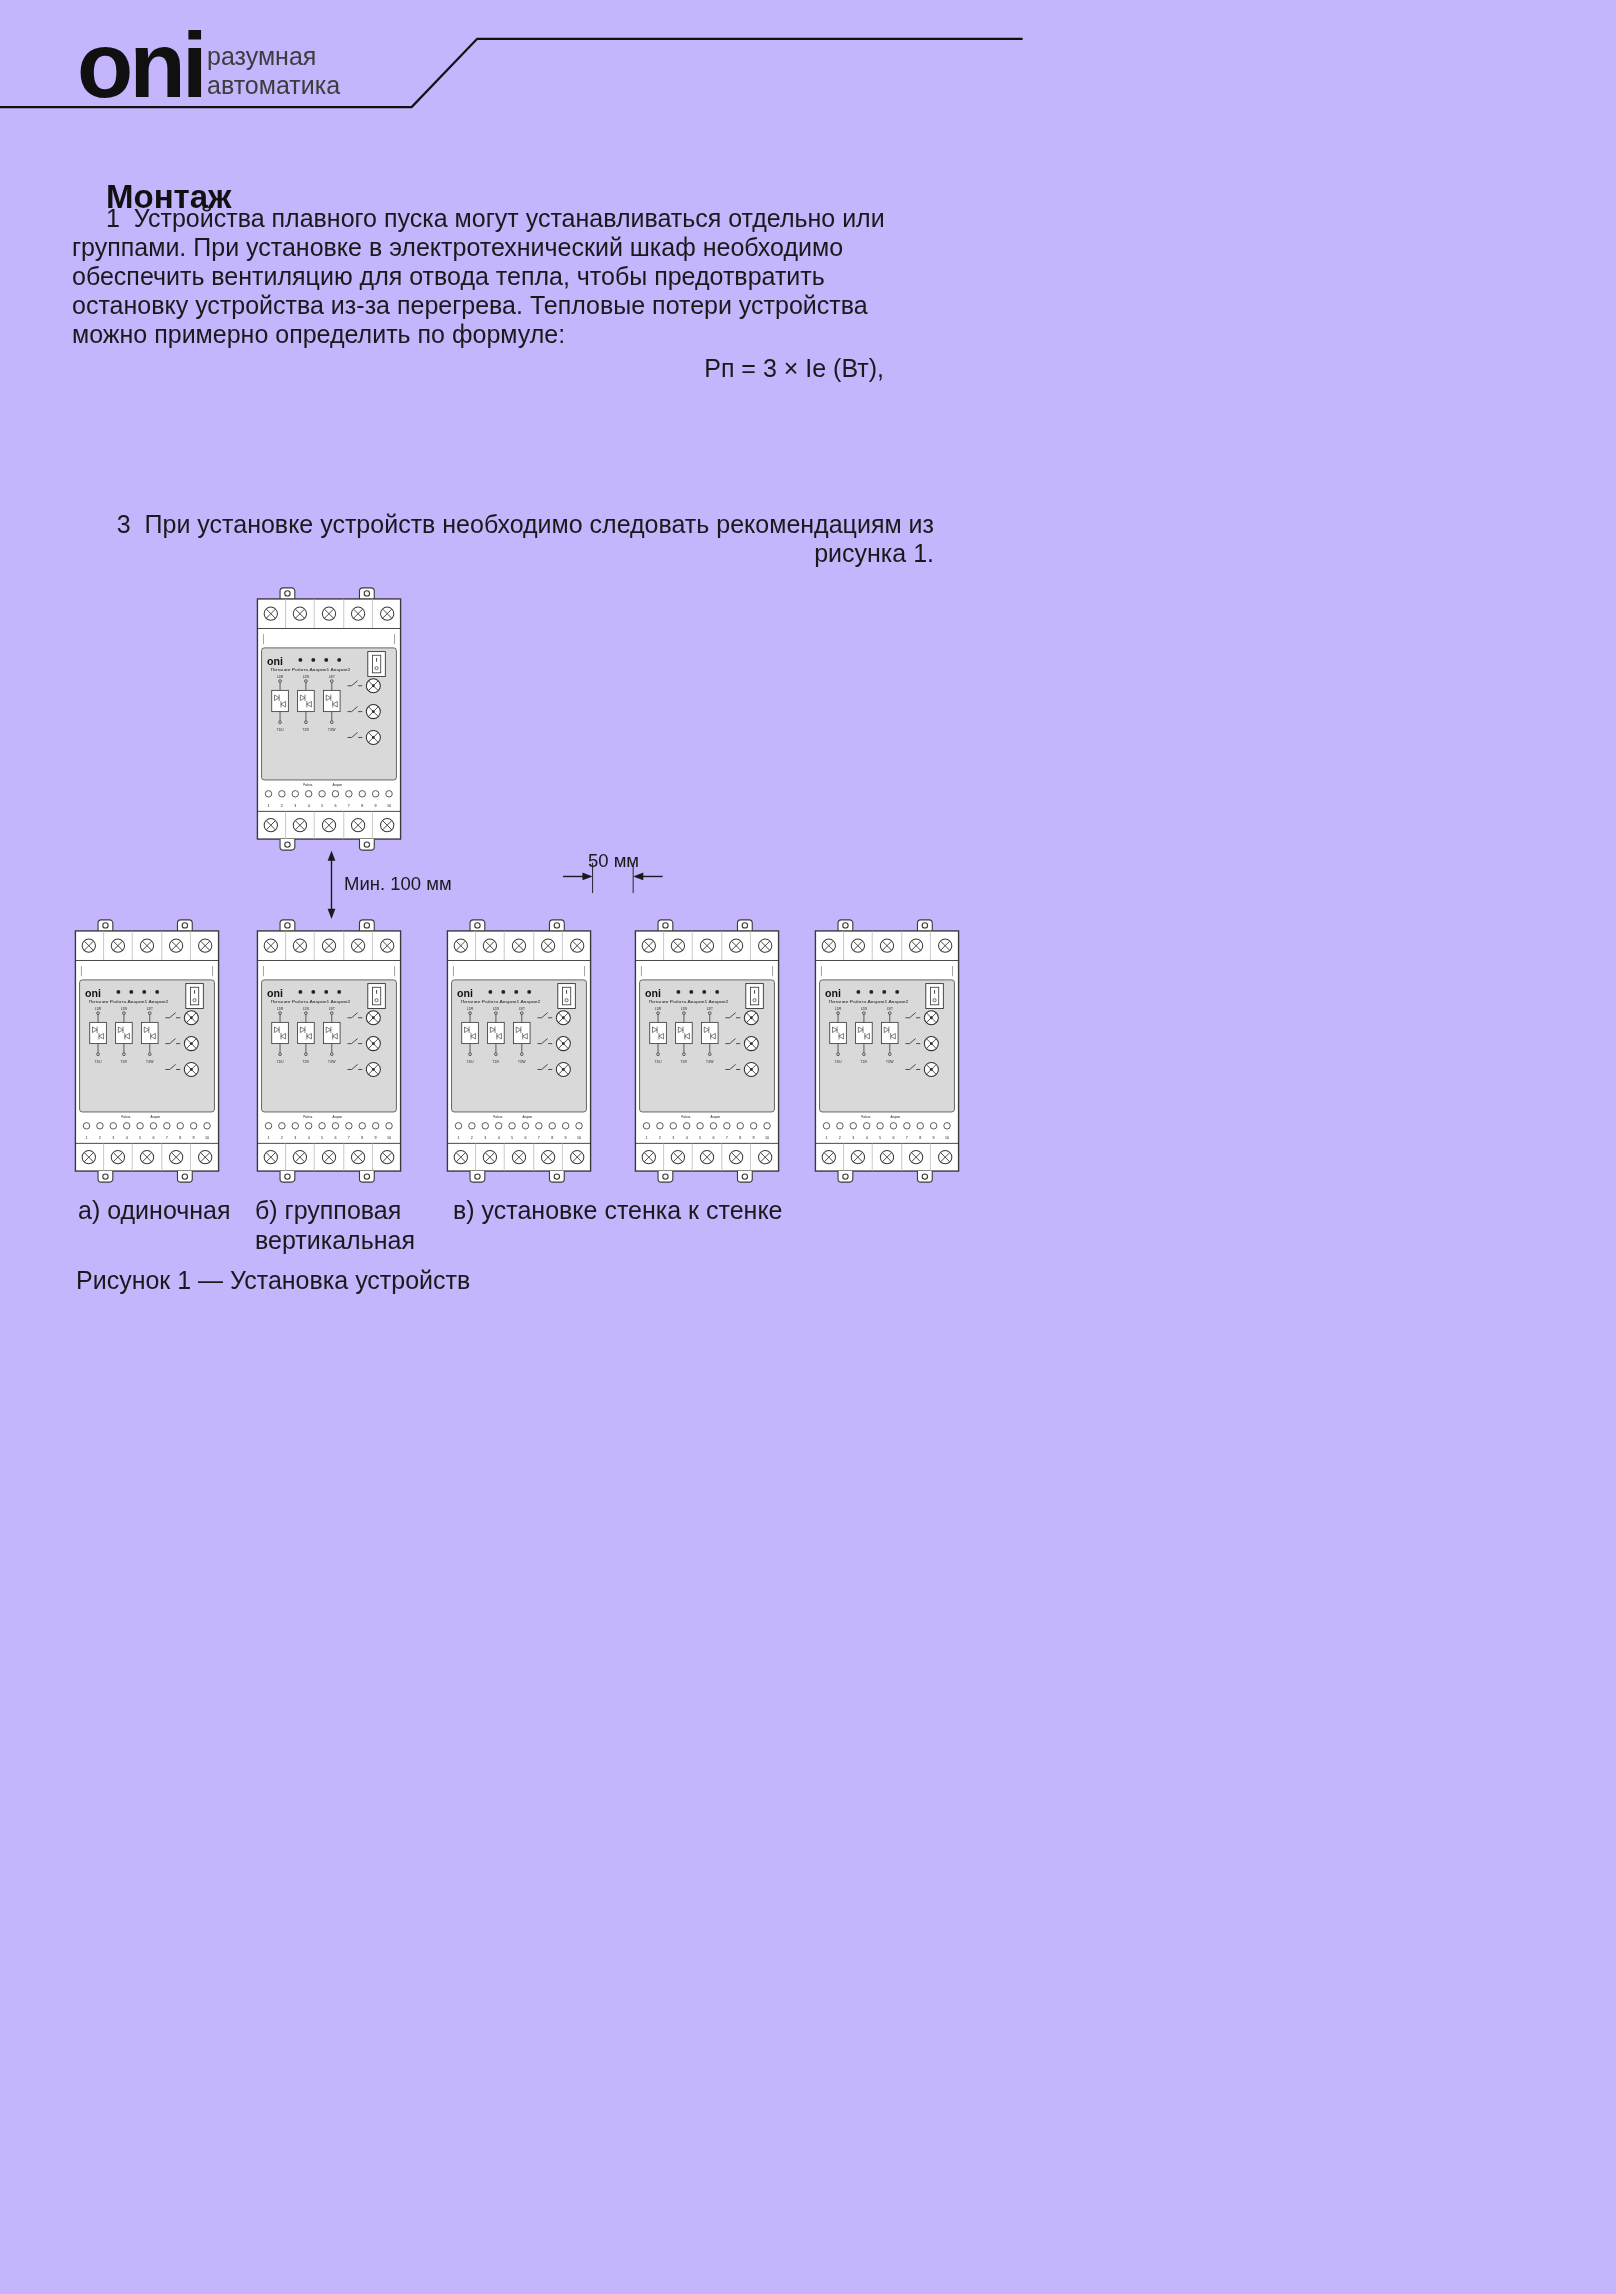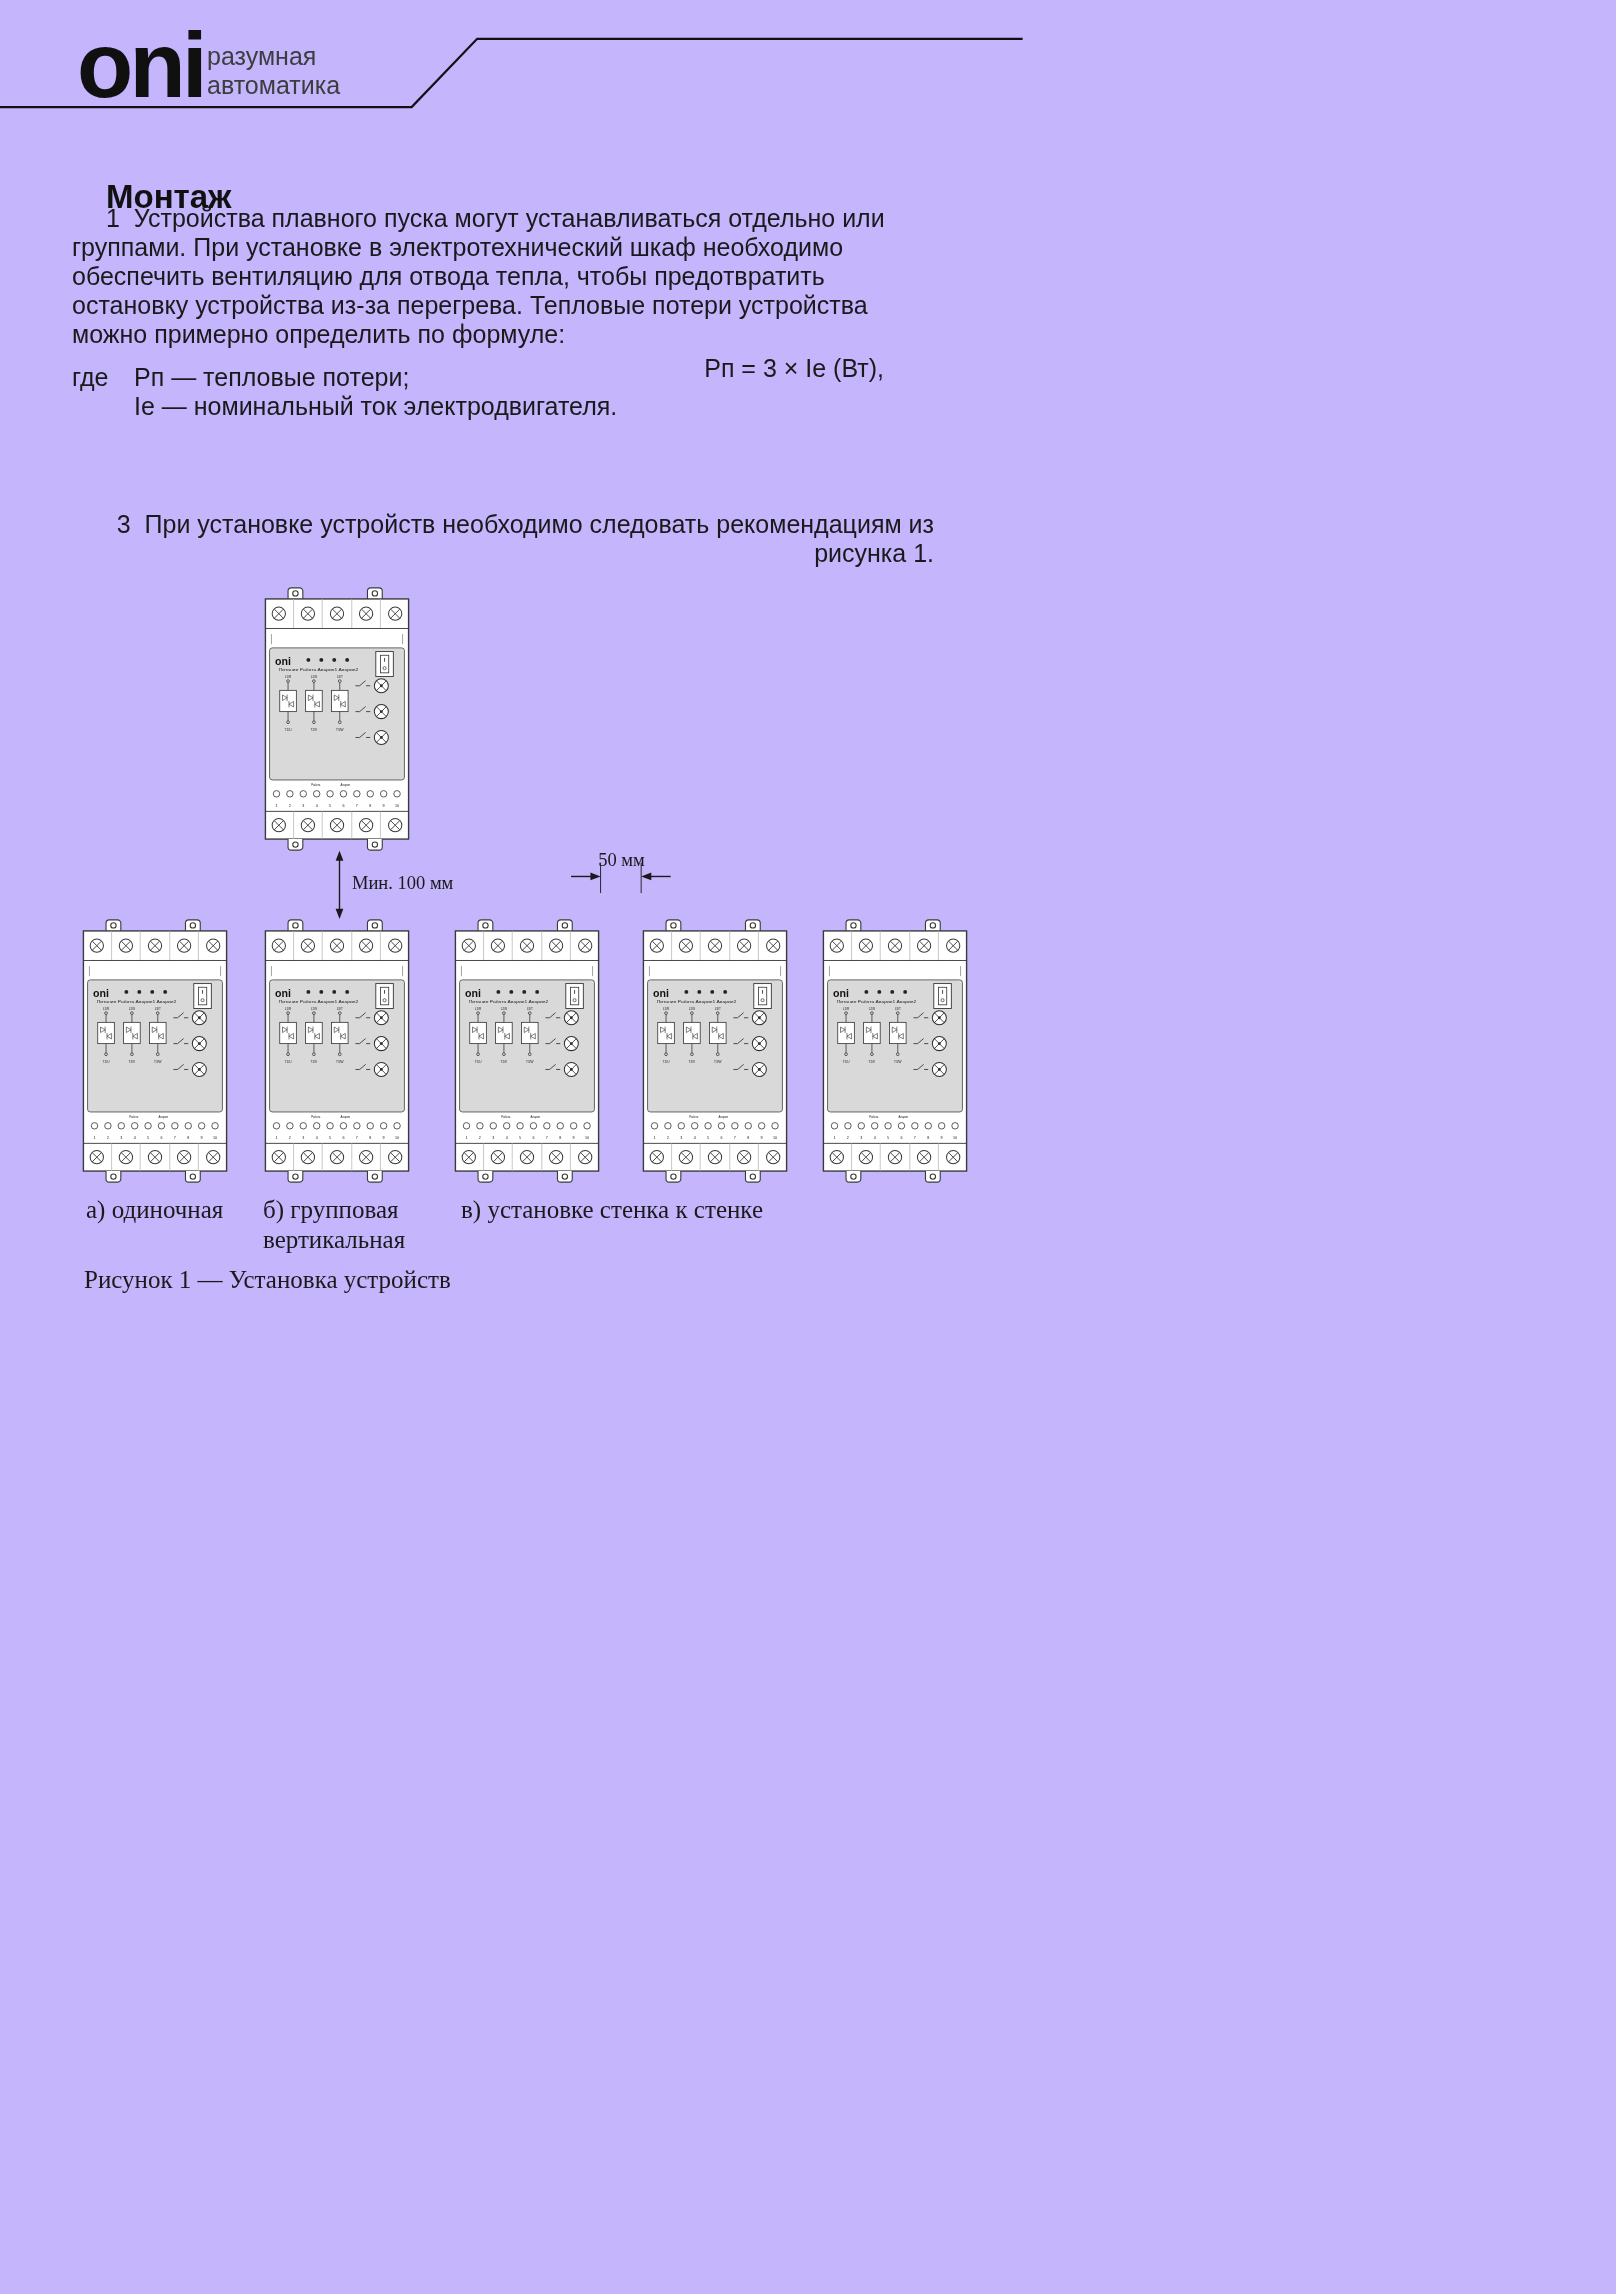--- a/index.html
+++ b/index.html
@@ -19,21 +19,21 @@
   }
   .header-rule { position:absolute; left:0; top:0; width:1617px; height:120px; }
   .doc-title { position:absolute; left:106px; top:140px; font-size:33px; font-weight:700; color:#111;margin-top:38px; }
   .para { position:absolute; left:72px; width:862px; font-size:25px; line-height:29px; text-indent:34px; }
   .p1 { top:204px; }
   .p2 { top:454px; }
   .p3 { top:510px;text-align:right; }
   .formula { position:absolute; left:72px; top:330px; width:812px; text-align:right; font-size:25px;margin-top:24px; }
   .where { position:absolute; left:72px; top:363px; display:flex; font-size:25px; line-height:29px; }
   .where-label { width:62px; }
-  .figure { position:absolute; left:12px; top:581px; width:1043px; height:748px;font-family:Liberation Serif, serif; }
+  .figure { position:absolute; left:4px; top:581px; width:1043px; height:748px; }
   .device { position:absolute; width:148px; height:266px; }
   .fig-overlay { position:absolute; left:0; top:0; width:1024px; height:388px; }
   .dim-label { position:absolute; font-size:18.5px; color:#1a1a1a; white-space:nowrap; }
   .dim-label-50 { left:568px; top:269px; width:83px; text-align:center; }
   .dim-label-100 { left:340px; top:292px; }
   .fig-label { position:absolute; font-size:25px; color:#1a1a1a; white-space:nowrap; }
   .fl-a  { left:74px;  top:615px; }
   .fl-b1 { left:251px; top:615px; }
   .fl-b2 { left:251px; top:645px; }
   .fl-c  { left:449px; top:615px; }
@@ -50,27 +50,20 @@
     <div>разумная</div>
     <div>автоматика</div>
   </div>
   <svg class="header-rule" viewBox="0 0 1752 130">
     <path d="M0 116 L446 116 L517 42 L1108 42" fill="none" stroke="#111" stroke-width="2.4"></path>
   </svg>
 
   <h1 class="doc-title">Монтаж</h1>
   <p class="para p1">1&nbsp;&nbsp;Устройства плавного пуска могут устанавливаться отдельно или группами. При установке в электротехнический шкаф необходимо обеспечить вентиляцию для отвода тепла, чтобы предотвратить остановку устройства из-за перегрева. Тепловые потери устройства можно примерно определить по формуле:</p>
   <div class="formula">Рп = 3 ×  Ie (Вт),</div>
-  <div class="where">
-    <span class="where-label">где</span>
-    <div class="where-items">
-      <div>Рп — тепловые потери;</div>
-      <div>Ie — номинальный ток электродвигателя.</div>
-    </div>
-  </div>
   <p class="para p3">3&nbsp;&nbsp;При установке устройств необходимо следовать рекомендациям из рисунка 1.</p>
 
   <svg width="0" height="0" style="position:absolute" aria-hidden="true">
     <defs>
       <g id="screw">
         <circle cx="0" cy="0" r="7.2" fill="#fff" stroke="#3a3a3a" stroke-width="1.1"></circle>
         <line x1="-4.9" y1="-4.9" x2="4.9" y2="4.9" stroke="#3a3a3a" stroke-width="1"></line>
         <line x1="-4.9" y1="4.9" x2="4.9" y2="-4.9" stroke="#3a3a3a" stroke-width="1"></line>
       </g>
       <g id="dial">

